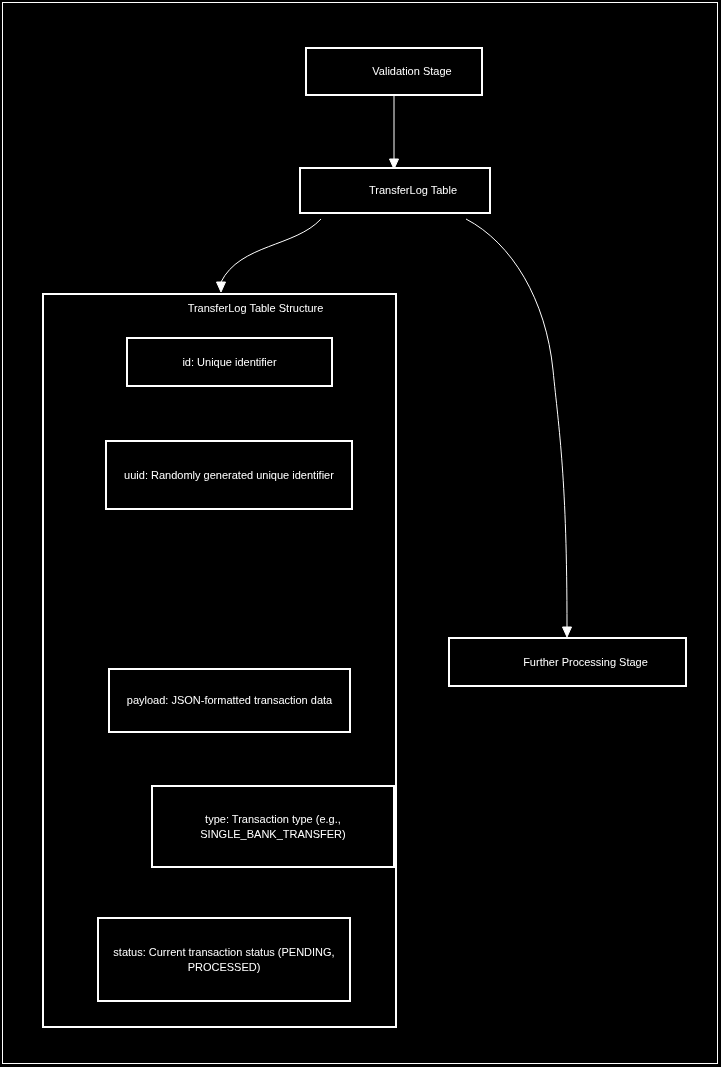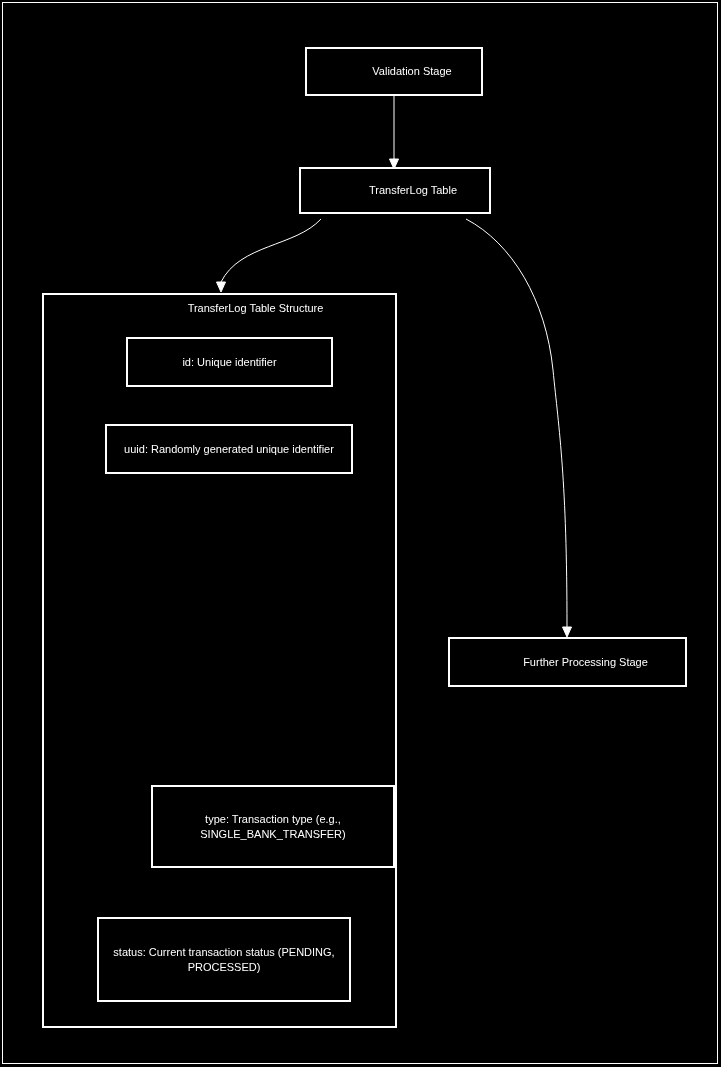--- a/index.html
+++ b/index.html
@@ -33,21 +33,21 @@
     position:absolute; left:42px; top:293px; width:355px; height:735px;
     box-sizing:border-box; border:2px solid var(--node-border);
     background:var(--node-fill);
   }
   .cluster-title{
     position:absolute; left:0; top:7px; width:100%;
     text-align:center; font-size:11px; color:var(--text);margin-left:36px;
   }
   .field{padding:6px;}
   .f0{left:126px; top:337px; width:207px; height:50px;}
-  .f1{left:105px; top:424px; width:248px; height:50px;}
+  .f1{left:105px; top:440px; width:248px; height:70px;}
   .f2{left:110px; top:553px; width:238px; height:65px;}
   .f3{left:108px; top:668px; width:243px; height:65px;}
   .f4{left:107px; top:785px; width:244px; height:83px;margin-left:44px;}
   .f5{left:97px; top:917px; width:254px; height:85px;}
 </style>
 </head>
 <body>
 
 <div class="canvas">
 
@@ -73,20 +73,23 @@
   <div class="cluster">
     <div class="cluster-title">TransferLog Table Structure</div>
   </div>
 
   <div class="node field f0">
     <span>id: Unique identifier</span>
   </div>
   <div class="node field f1">
     <span>uuid: Randomly generated unique identifier</span>
   </div>
+  <div class="node field f3">
+    <span>payload: JSON-formatted transaction data</span>
+  </div>
   <div class="node field f4">
     <span>type: Transaction type (e.g.,
 SINGLE_BANK_TRANSFER)</span>
   </div>
   <div class="node field f5">
     <span>status: Current transaction status (PENDING,
 PROCESSED)</span>
   </div>
 
   <div class="node n-further">

